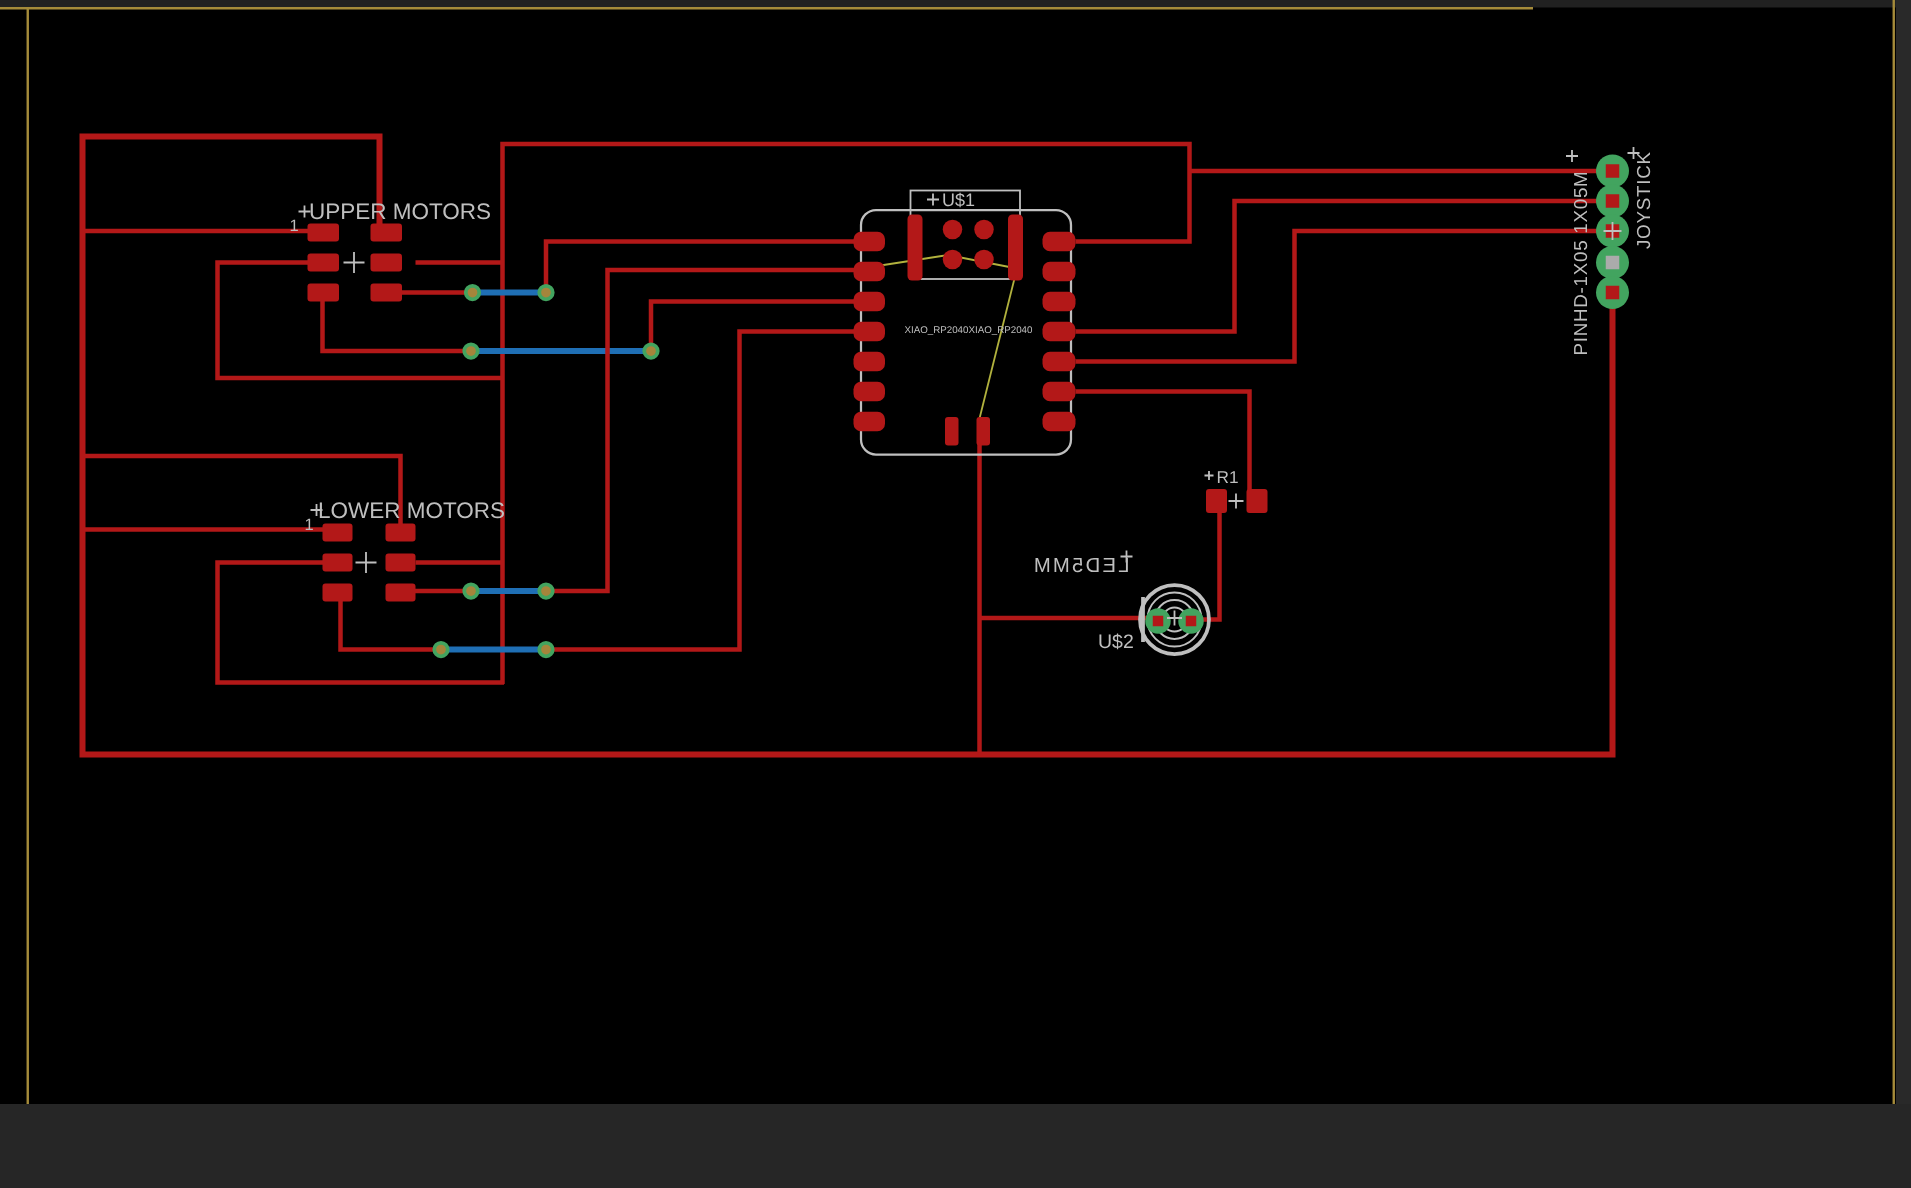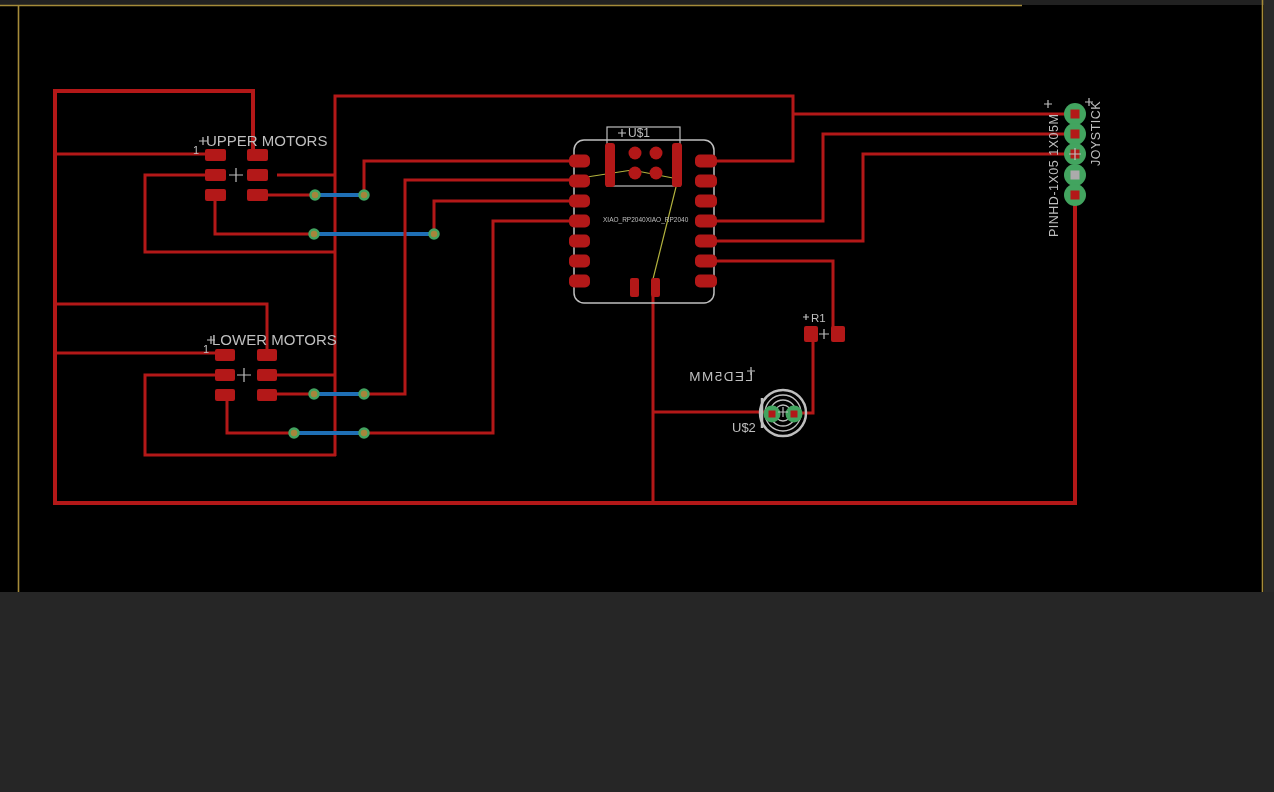--- a/index.html
+++ b/index.html
@@ -1,16 +1,16 @@
 <!DOCTYPE html>
 <html style="--top-copper: #b31818; --bottom-copper: #1f6fb5; --pad-green: #42a45f; --via-center: #a5853b; --silkscreen: #bfbfbf; --airwire: #b2b23e; --hole-gray: #ababab; --frame: #a58b3a;"><head>
 <meta charset="utf-8">
 <style>
   html,body{margin:0;padding:0;background:#262626;}
-  .screen{position:relative;width:1274px;height:592px;background:#000;overflow:hidden;}
+  .screen{position:relative;width:1274px;height:736px;background:#000;overflow:hidden;}
   svg{display:block;}
   .wt{stroke:var(--top-copper,#b31818);stroke-width:3;fill:none;}
   .wt4{stroke:var(--top-copper,#b31818);stroke-width:4;fill:none;}
   .wb{stroke:var(--bottom-copper,#1f6fb5);stroke-width:4;fill:none;}
   .pr{fill:var(--top-copper,#b31818);}
   .pg{fill:var(--pad-green,#42a45f);}
   .via{fill:var(--via-center,#a5853b);stroke:var(--pad-green,#42a45f);stroke-width:2.5;}
   .sk{stroke:var(--silkscreen,#bfbfbf);fill:none;}
   .st{fill:var(--silkscreen,#bfbfbf);font-family:"Liberation Sans",sans-serif;}
   .air{stroke:var(--airwire,#b2b23e);stroke-width:1.2;fill:none;}

